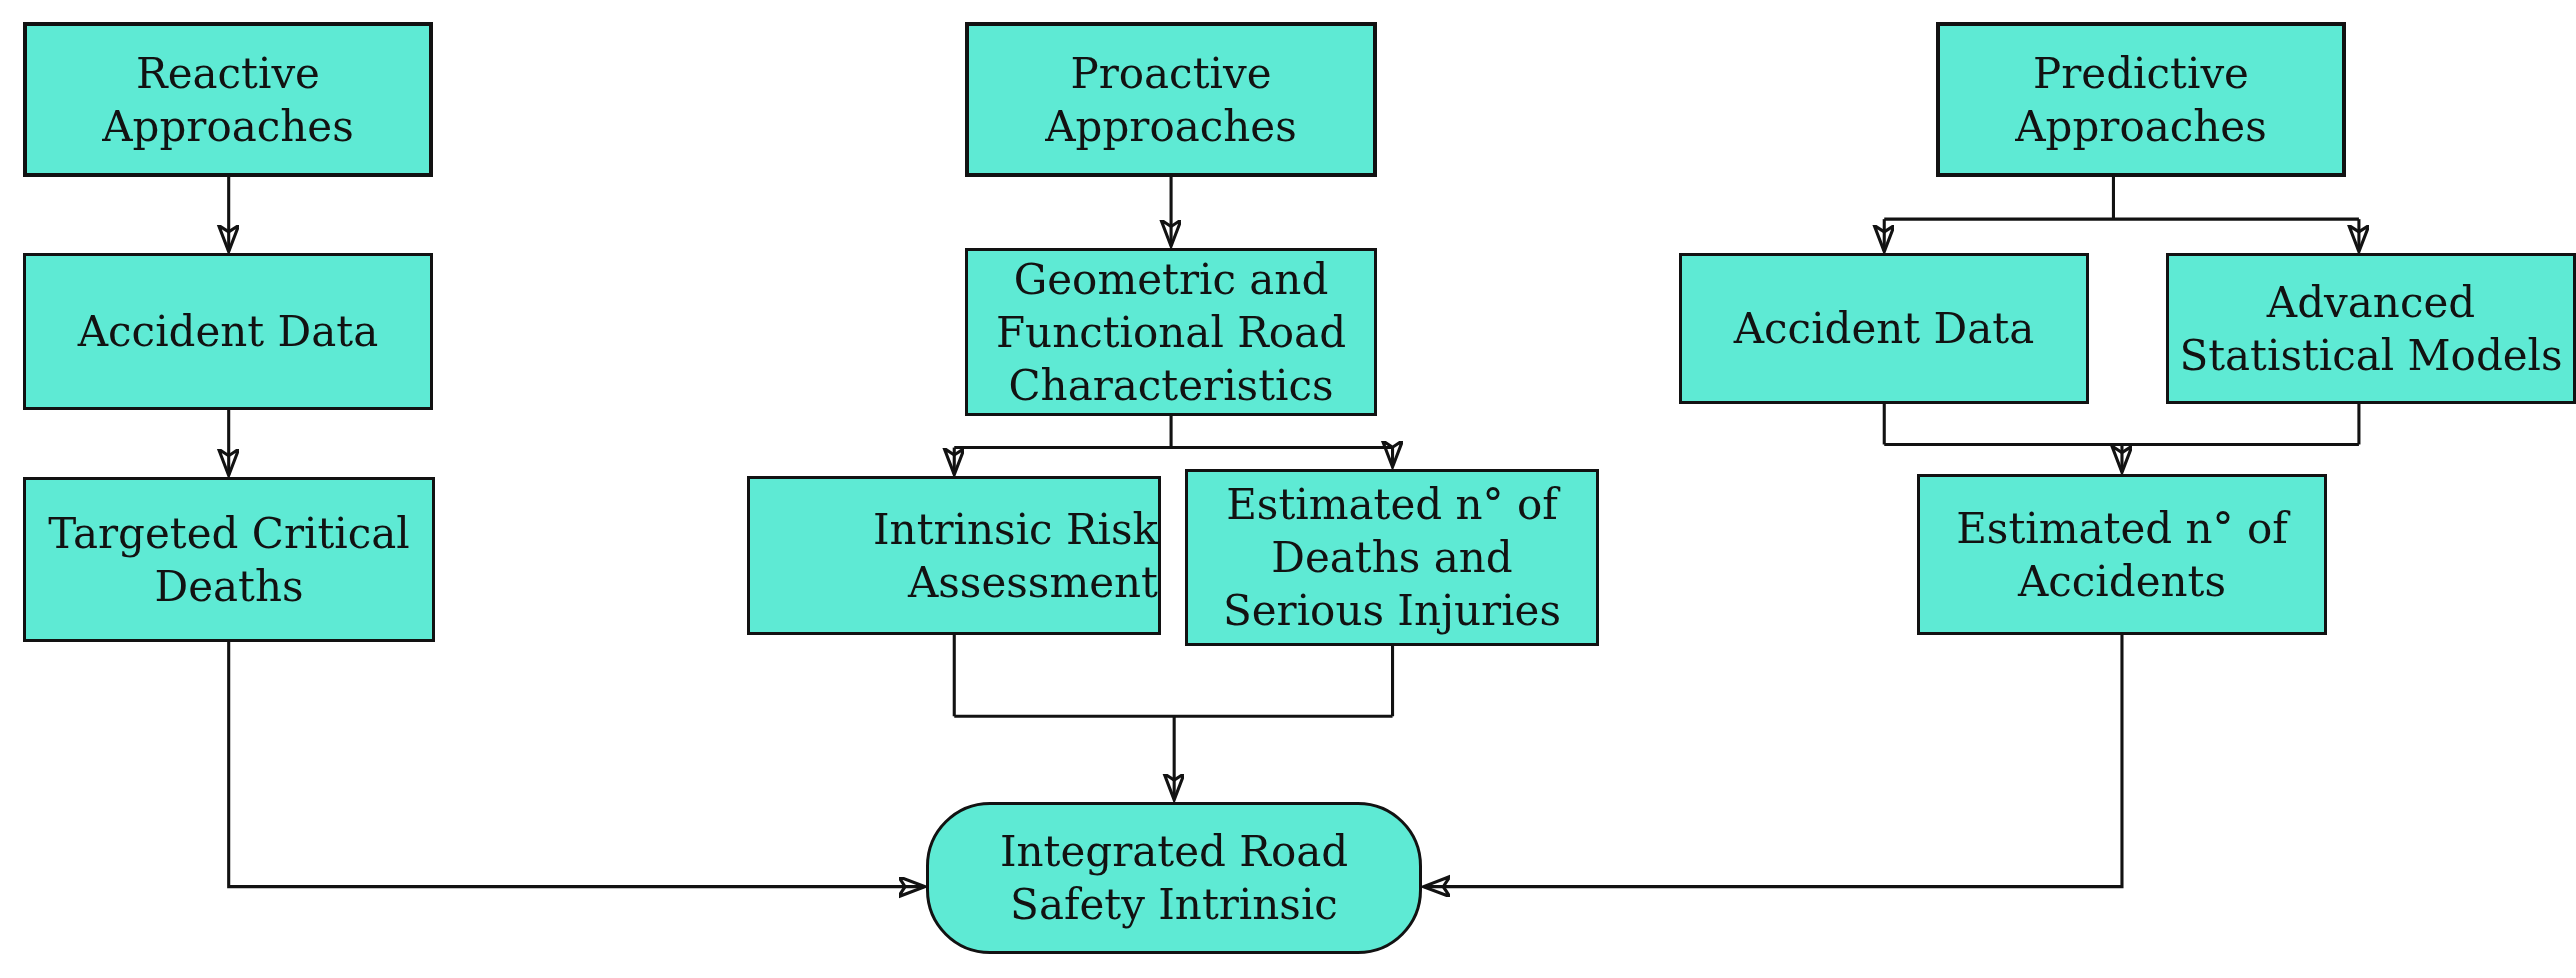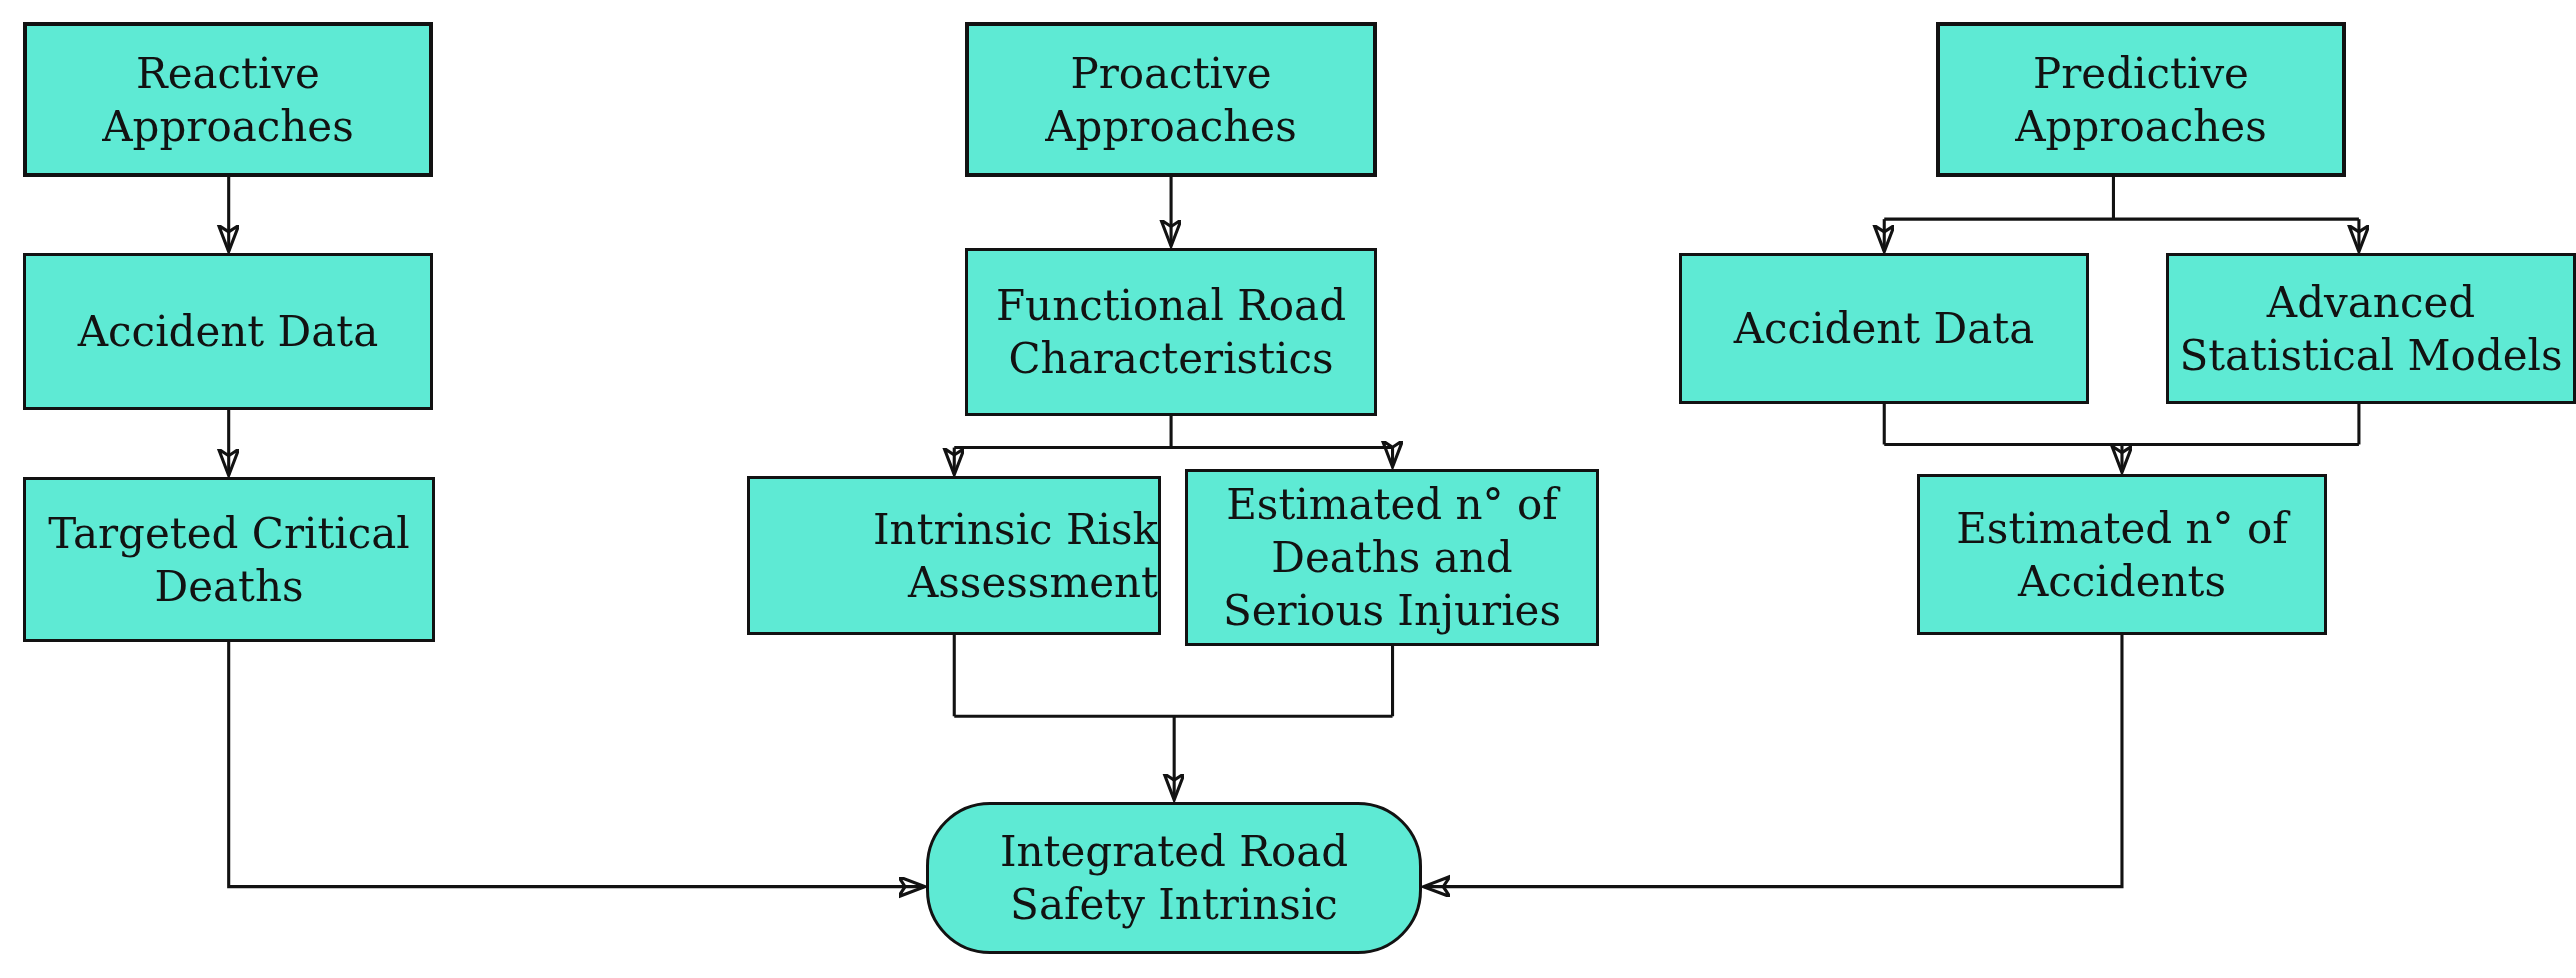--- a/index.html
+++ b/index.html
@@ -89,20 +89,21 @@
     <span>Targeted Critical</span>
     <span>Deaths</span>
   </div>
 
   <div class="node thick" id="n-proactive">
     <span>Proactive</span>
     <span>Approaches</span>
   </div>
 
   <div class="node" id="n-geometric">
+    <span>Geometric and</span>
     <span>Functional Road</span>
     <span>Characteristics</span>
   </div>
 
   <div class="node" id="n-intrinsic">
     <span>Intrinsic Risk</span>
     <span>Assessment</span>
   </div>
 
   <div class="node" id="n-estdeaths">

